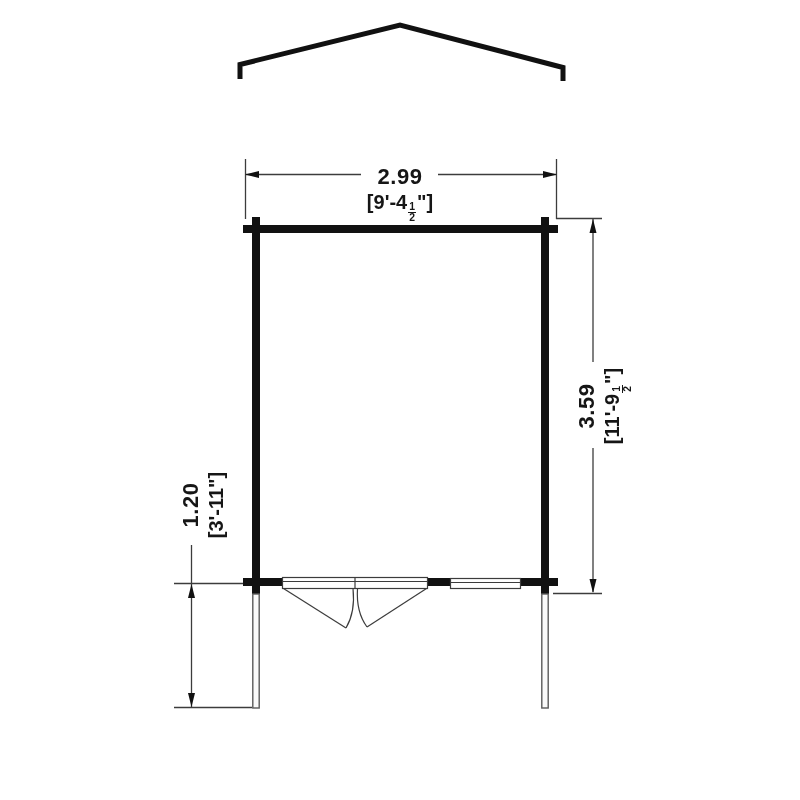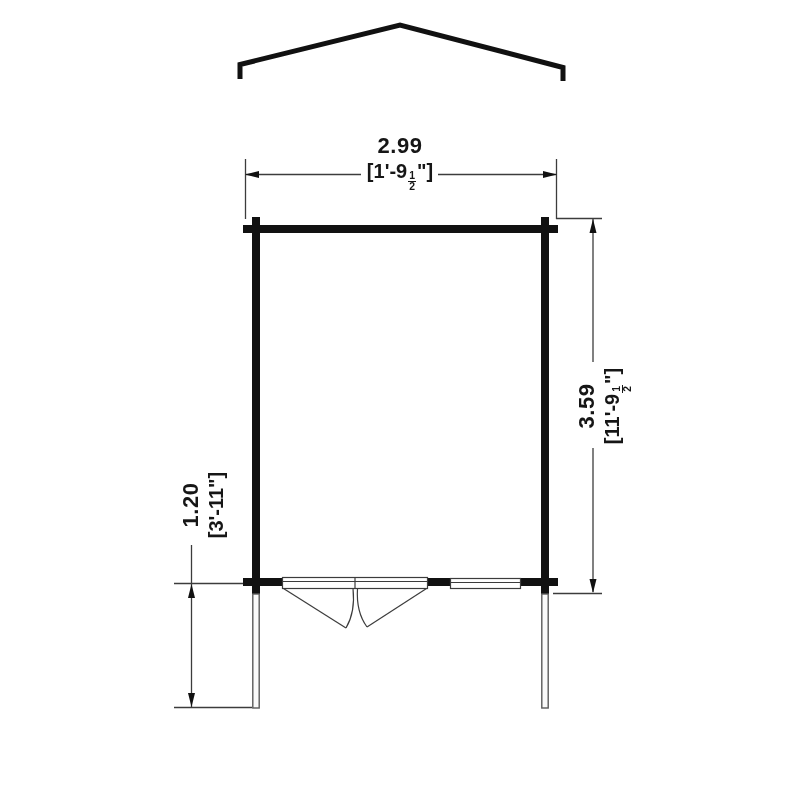--- a/index.html
+++ b/index.html
@@ -5,21 +5,21 @@
   html,body{margin:0;padding:0;}
   body{width:800px;height:800px;overflow:hidden;background:#ffffff;}
   .canvas{position:relative;width:800px;height:800px;background:#ffffff;
           font-family:"Liberation Sans",sans-serif;}
   svg{position:absolute;left:0;top:0;}
 
   
   .dim{position:absolute;color:#161616;font-weight:600;text-align:center;}
   .dim .metric{font-size:22px;line-height:25px;letter-spacing:0.5px;}
   .dim .imperial{font-size:20px;line-height:26px;white-space:nowrap;}
-  .dim-top{left:320px;top:133px;width:160px;}
+  .dim-top{left:320px;top:164px;width:160px;}
   .dim-left{left:149px;top:479px;width:110px;height:52px;transform:rotate(-90deg);}
   .dim-right{left:540px;top:380px;width:120px;height:52px;transform:rotate(-90deg);}
 
   
   .frac{display:inline-flex;flex-direction:column;align-items:center;
         font-size:0.52em;line-height:1.0;vertical-align:-0.10em;margin:0 1px;}
   .frac .fnum{border-bottom:1.5px solid #161616;padding:0 1px;}
   .frac .fden{padding:0 1px;}
 </style>
 </head>
@@ -82,21 +82,21 @@
       <line x1="553" y1="593.5" x2="602" y2="593.5"></line>
       <line x1="593" y1="219" x2="593" y2="362"></line>
       <line x1="593" y1="448" x2="593" y2="592"></line>
       <path d="M 593 219 L 589.5 233 L 596.5 233 Z" fill="#111111" stroke="none"></path>
       <path d="M 593 593 L 589.5 579 L 596.5 579 Z" fill="#111111" stroke="none"></path>
     </g>
   </svg>
 
   <div class="dim dim-top">
     <div class="metric">2.99</div>
-    <div class="imperial"><span>[1'-9</span><span class="frac">
+    <div class="imperial"><span>[9'-4</span><span class="frac">
           <span class="fnum">1</span>
           <span class="fden">2</span>
         </span><span>"]</span></div>
   </div>
 
   <div class="dim dim-left">
     <div class="metric">1.20</div>
     <div class="imperial">[3'-11"]</div>
   </div>
 

